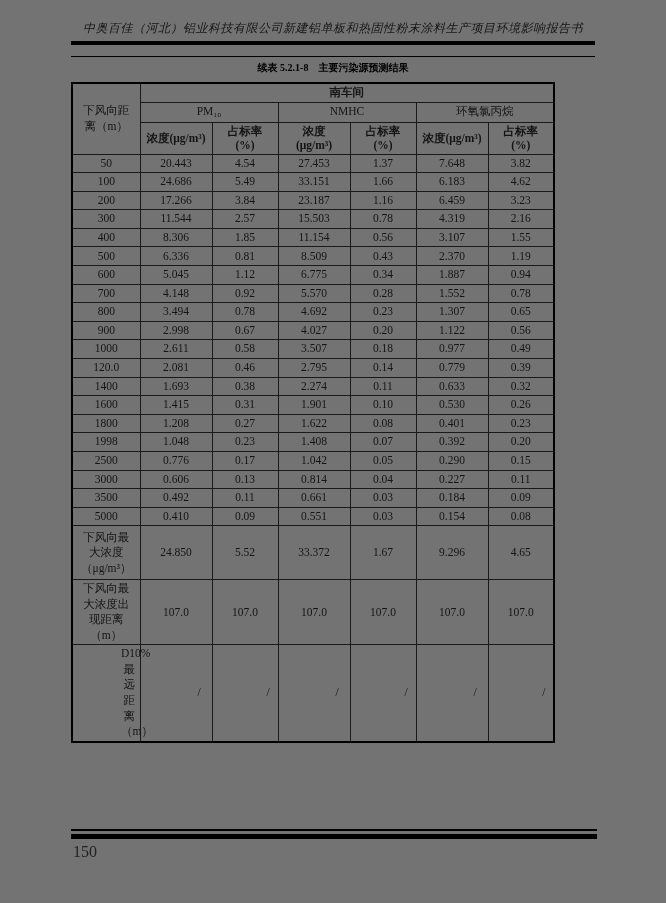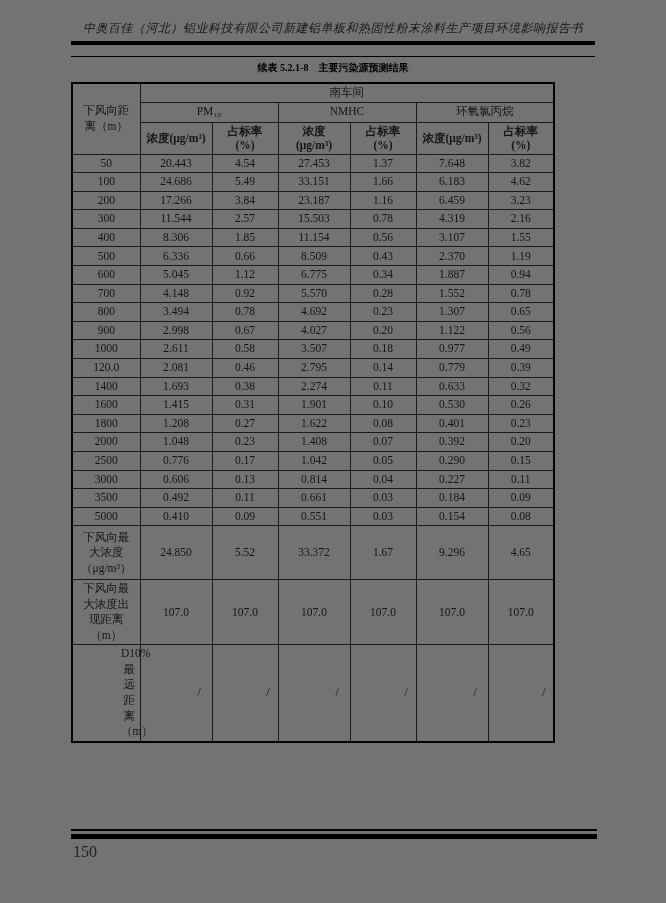--- a/index.html
+++ b/index.html
@@ -51,21 +51,21 @@
   }
   table.results td {
     border: 1px solid #1a1a1a;
     text-align: center;
     vertical-align: middle;
     padding: 1px 2px;
     line-height: 1.35;
     color: #141414;
   }
   table.results { border: 2px solid #000; }
-  table.results tr.hdr-1 td { height: 17px; }
+  table.results tr.hdr-1 td { height: 17px; font-weight: bold; }
   table.results tr.hdr-2 td { height: 20px; }
   table.results tr.hdr-3 td { height: 32px; font-weight: bold; white-space: pre-line; line-height: 1.25; }
   td.corner { white-space: pre-line; font-weight: normal !important; line-height: 1.5; }
   table.results tr.data-row td { height: 18.6px; }
   td.sum-label { white-space: pre-line; line-height: 1.55; }
   tr.sr0 td { height: 54px; }
   tr.sr1 td { height: 58px; }
   tr.sr2 td { height: 63px; padding-left: 48px; }
   .rule-thin-bottom {
     position: absolute;
@@ -175,21 +175,21 @@
       <td>1.85</td>
       <td>11.154</td>
       <td>0.56</td>
       <td>3.107</td>
       <td>1.55</td>
     </tr>
 
     <tr class="data-row">
       <td>500</td>
       <td>6.336</td>
-      <td>0.66</td>
+      <td>0.81</td>
       <td>8.509</td>
       <td>0.43</td>
       <td>2.370</td>
       <td>1.19</td>
     </tr>
 
     <tr class="data-row">
       <td>600</td>
       <td>5.045</td>
       <td>1.12</td>
@@ -273,21 +273,21 @@
       <td>1800</td>
       <td>1.208</td>
       <td>0.27</td>
       <td>1.622</td>
       <td>0.08</td>
       <td>0.401</td>
       <td>0.23</td>
     </tr>
 
     <tr class="data-row">
-      <td>2000</td>
+      <td>1998</td>
       <td>1.048</td>
       <td>0.23</td>
       <td>1.408</td>
       <td>0.07</td>
       <td>0.392</td>
       <td>0.20</td>
     </tr>
 
     <tr class="data-row">
       <td>2500</td>

